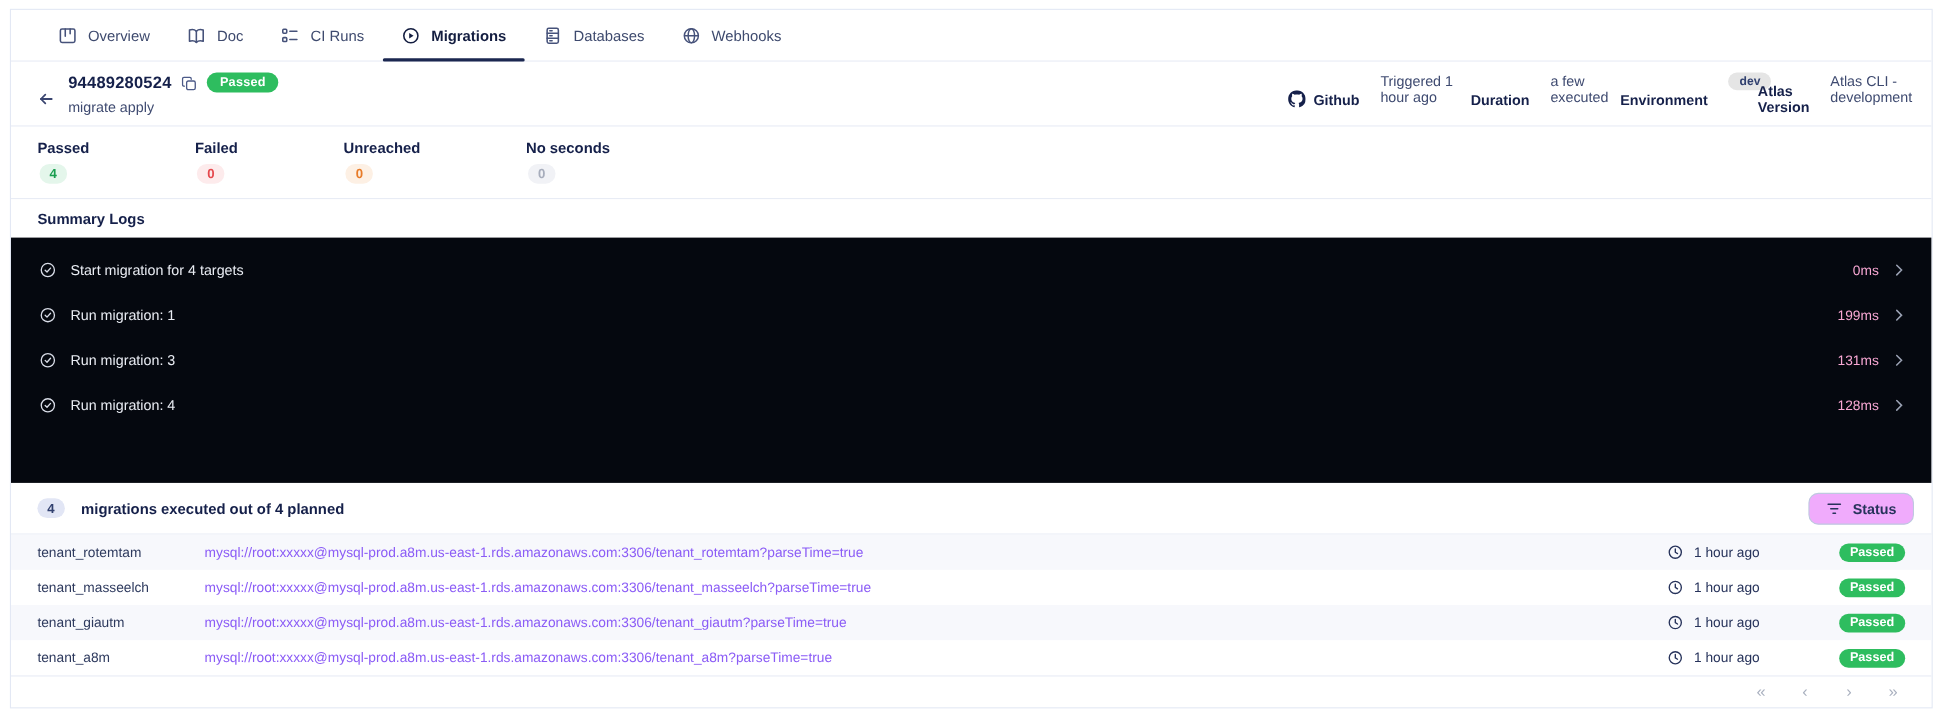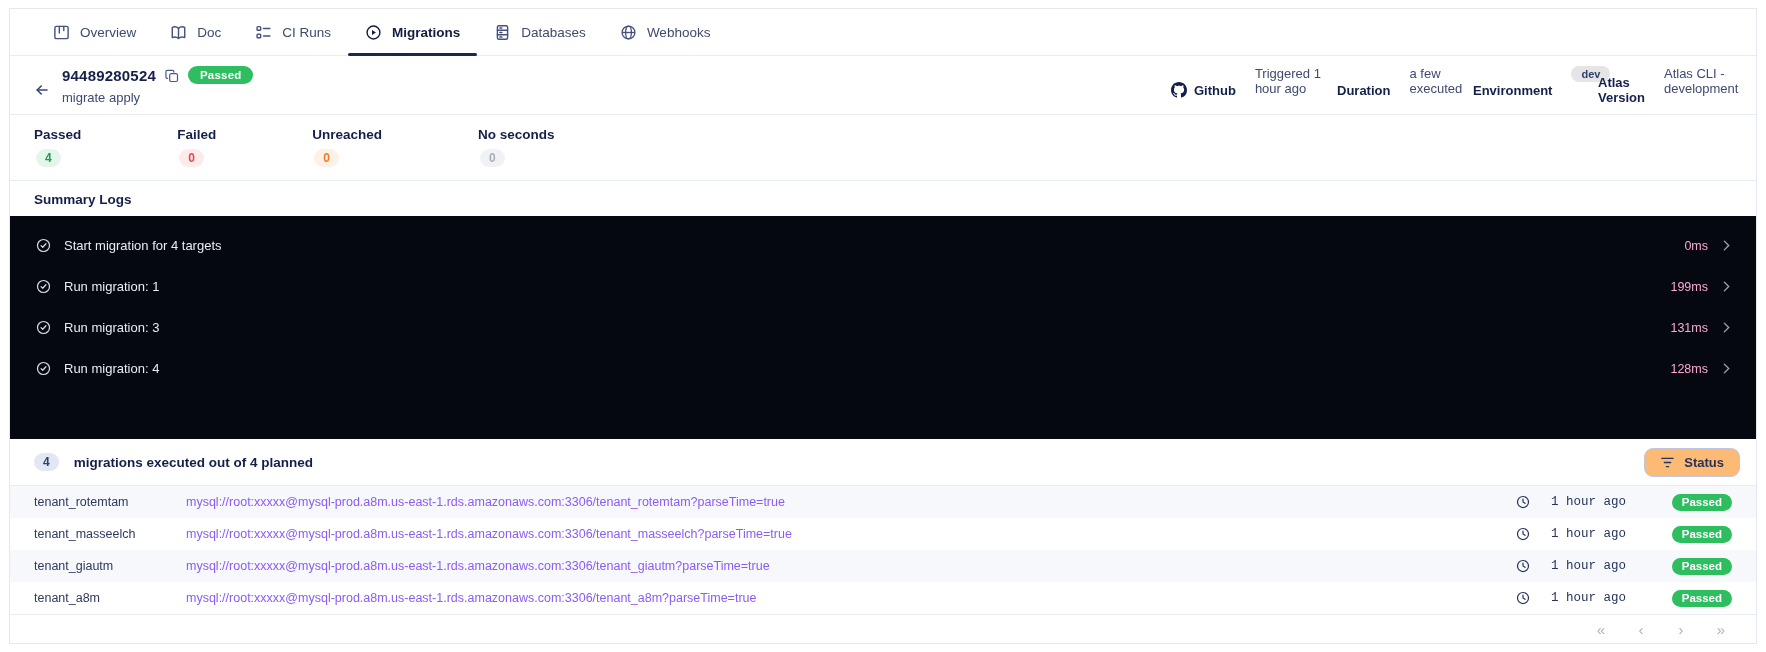--- a/index.html
+++ b/index.html
@@ -51,27 +51,27 @@
   .log-row { height: 41px; display: flex; align-items: center; padding: 0 26px 0 26px; cursor: pointer; }
   .log-left { display: flex; align-items: center; gap: 13px; color: #e9ecf3; font-size: 13px; }
   .log-left svg { color: #d8dce7; }
   .log-right { margin-left: auto; display: flex; align-items: center; gap: 15px; }
   .log-dur { color: #f9a8d4; font-size: 12.5px; }
   .log-right svg { color: #9aa1b3; }
   
   .table-head { height: 47px; display: flex; align-items: center; padding: 0 16px 0 24px; border-bottom: 1px solid #e8ecf5; flex-shrink: 0; }
   .count-pill { background: #e2e6f5; color: #31406f; font-size: 12px; font-weight: 700; padding: 2px 9px; border-radius: 999px; }
   .table-title { font-size: 13.5px; font-weight: 700; color: #15204a; margin-left: 15px; }
-  .status-btn { margin-left: auto; display: flex; align-items: center; gap: 9px; border: 1px solid #bfc8e0; border-radius: 9px; background: #fdba74; padding: 6px 15px; font-size: 13px; font-weight: 600; color: #27335b; cursor: pointer; font-family: inherit; }
+  .status-btn { margin-left: auto; display: flex; align-items: center; gap: 9px; border: 1px solid #bfc8e0; border-radius: 9px; background: #f0abfc; padding: 6px 15px; font-size: 13px; font-weight: 600; color: #27335b; cursor: pointer; font-family: inherit; }
   .status-btn svg { color: #27335b; }
   .trow { height: 32px; display: flex; align-items: center; padding: 0 24px; font-size: 12.5px; color: #2e3a5e; cursor: pointer; }
   .trow:nth-child(odd) { background: #f7f8fc; }
   .c-name { width: 152px; flex-shrink: 0; }
   .c-url { flex: 1; color: #8b5cf6; white-space: nowrap; overflow: hidden; }
-  .c-time { width: 152px; display: flex; align-items: center; gap: 21px; color: #27335b; flex-shrink: 0; font-family: Liberation Mono, monospace; }
+  .c-time { width: 152px; display: flex; align-items: center; gap: 10px; color: #27335b; flex-shrink: 0; }
   .c-time svg { color: #27335b; }
   .c-status { width: 64px; display: flex; justify-content: flex-end; flex-shrink: 0; }
   .row-pill { background: #2ebd5f; color: #fff; font-size: 11.5px; font-weight: 700; padding: 2.5px 10px; border-radius: 999px; }
   
   .footer { flex: 1; border-top: 1px solid #e8ecf5; display: flex; align-items: center; justify-content: flex-end; padding-right: 22px; gap: 14px; }
   .page-btn { background: none; border: none; color: #a9b0bf; font-size: 15px; cursor: pointer; width: 26px; font-family: inherit; line-height: 1; }
 </style>
 </head>
 <body>
 

